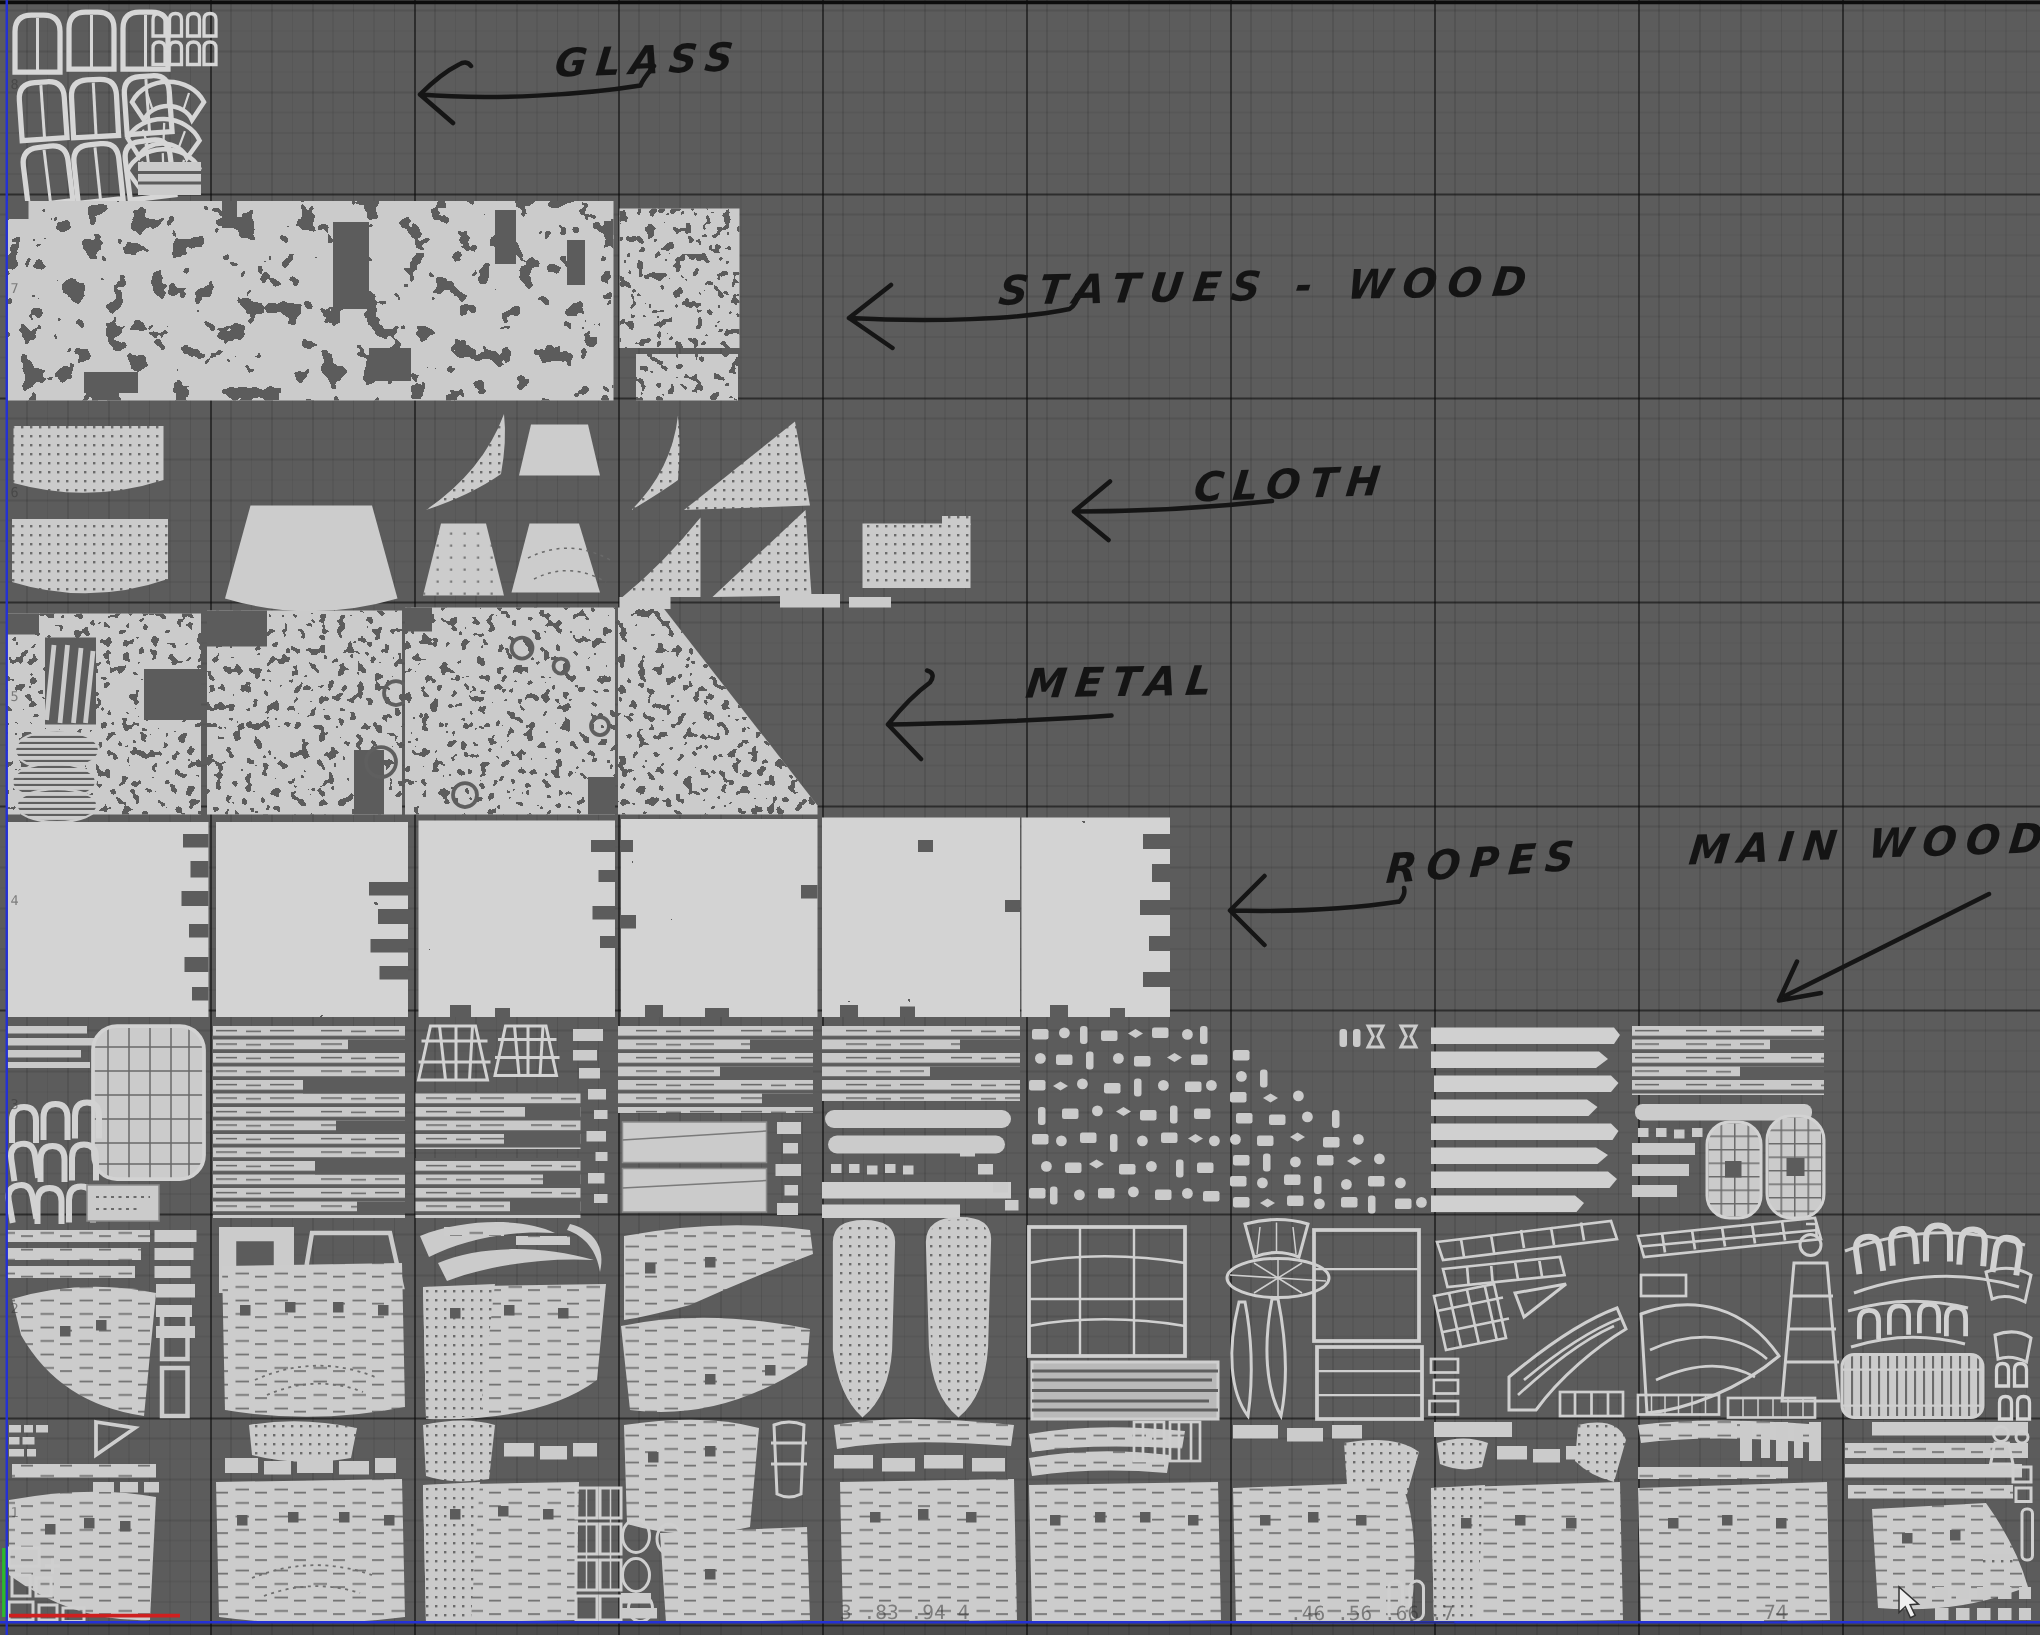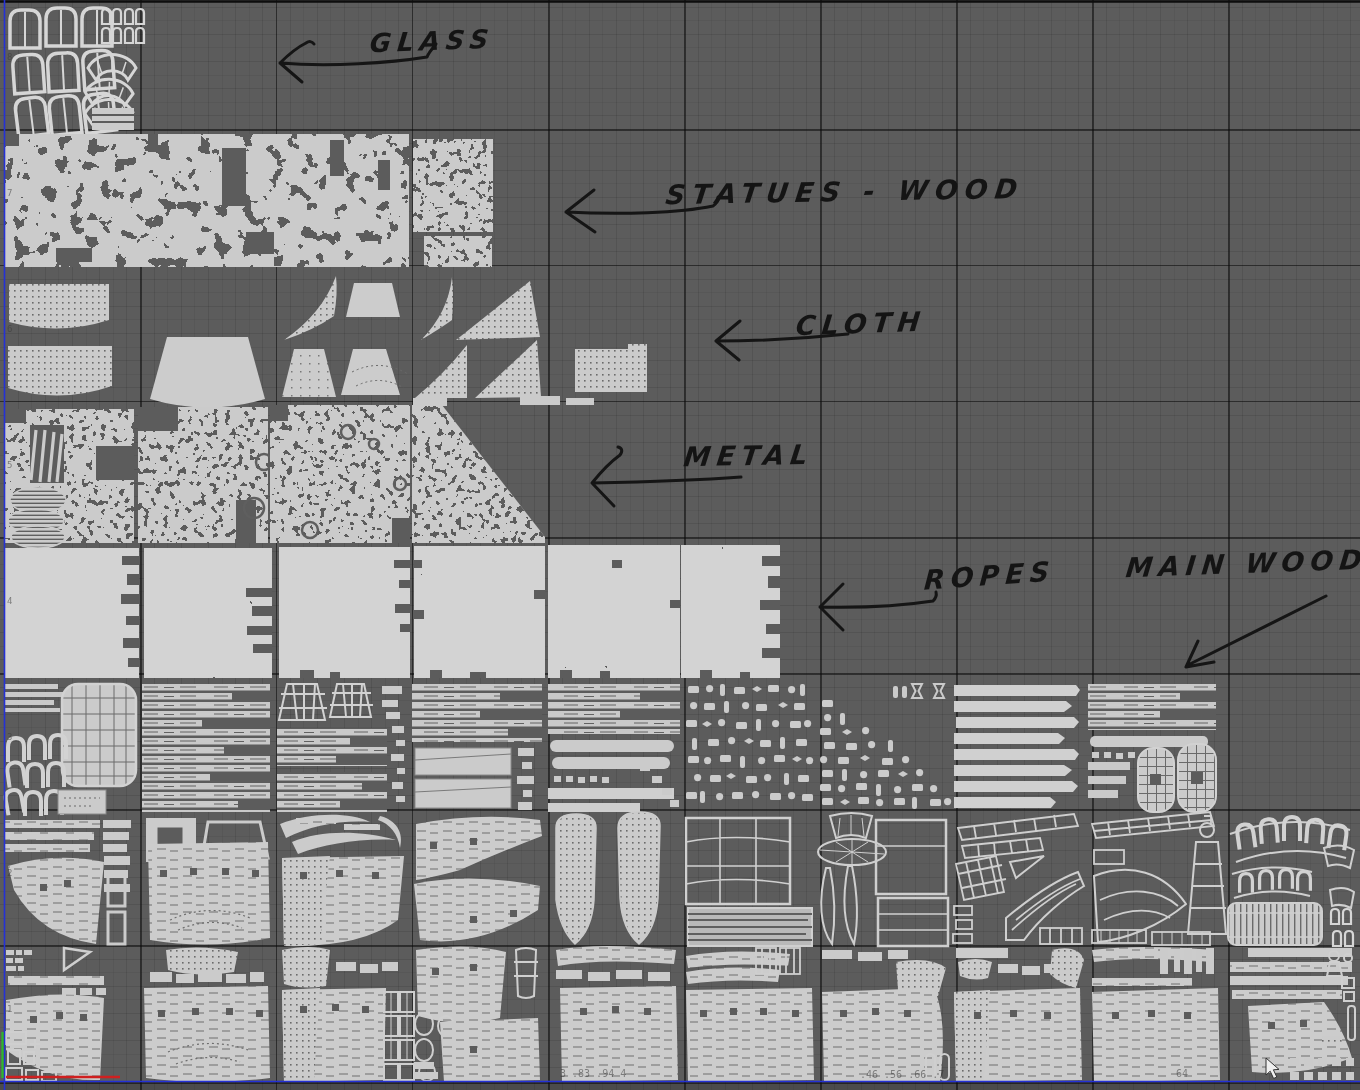--- a/index.html
+++ b/index.html
@@ -19,21 +19,21 @@
   svg.canvas{position:absolute;left:0;top:0;}
   .anno{
     position:absolute;white-space:nowrap;color:#141414;
     font-family:"DejaVu Sans", sans-serif;font-weight:bold;font-style:italic;
     font-size:27px;letter-spacing:6px;z-index:5;
   }
   .ruler-num{
     position:absolute;color:#383838;font-size:9px;opacity:0.55;z-index:4;
     font-family:"DejaVu Sans Mono", monospace;
   }
-  .ruler-num.bottom{opacity:0.5;font-size:10px;color:#2e2e2e;}
+  .ruler-num.bottom{opacity:0.5;font-size:13px;color:#2e2e2e;text-decoration:underline;}
 </style>
 </head>
 <body>
 
 <div class="stage">
 
 <svg class="canvas" width="1360" height="1090" viewBox="0 0 1360 1090">
   <defs>
     <pattern id="pDots" width="6" height="6" patternUnits="userSpaceOnUse">
       <rect width="6" height="6" fill="#cbcbcb"></rect>
@@ -701,15 +701,15 @@
 <span class="ruler-num" style="left:7px;top:52px">8</span>
 <span class="ruler-num" style="left:7px;top:188px">7</span>
 <span class="ruler-num" style="left:7px;top:324px">6</span>
 <span class="ruler-num" style="left:7px;top:460px">5</span>
 <span class="ruler-num" style="left:7px;top:596px">4</span>
 <span class="ruler-num" style="left:7px;top:732px">3</span>
 <span class="ruler-num" style="left:7px;top:868px">2</span>
 <span class="ruler-num" style="left:7px;top:1004px">1</span>
 <span class="ruler-num bottom" style="left:560px;top:1068px">3 .83 .94 4</span>
 <span class="ruler-num bottom" style="left:860px;top:1069px">.46 .56 .66 .7</span>
-<span class="ruler-num bottom" style="left:1176px;top:1068px">64</span>
+<span class="ruler-num bottom" style="left:1176px;top:1068px">74</span>
 
 </div>
 
 </body></html>

